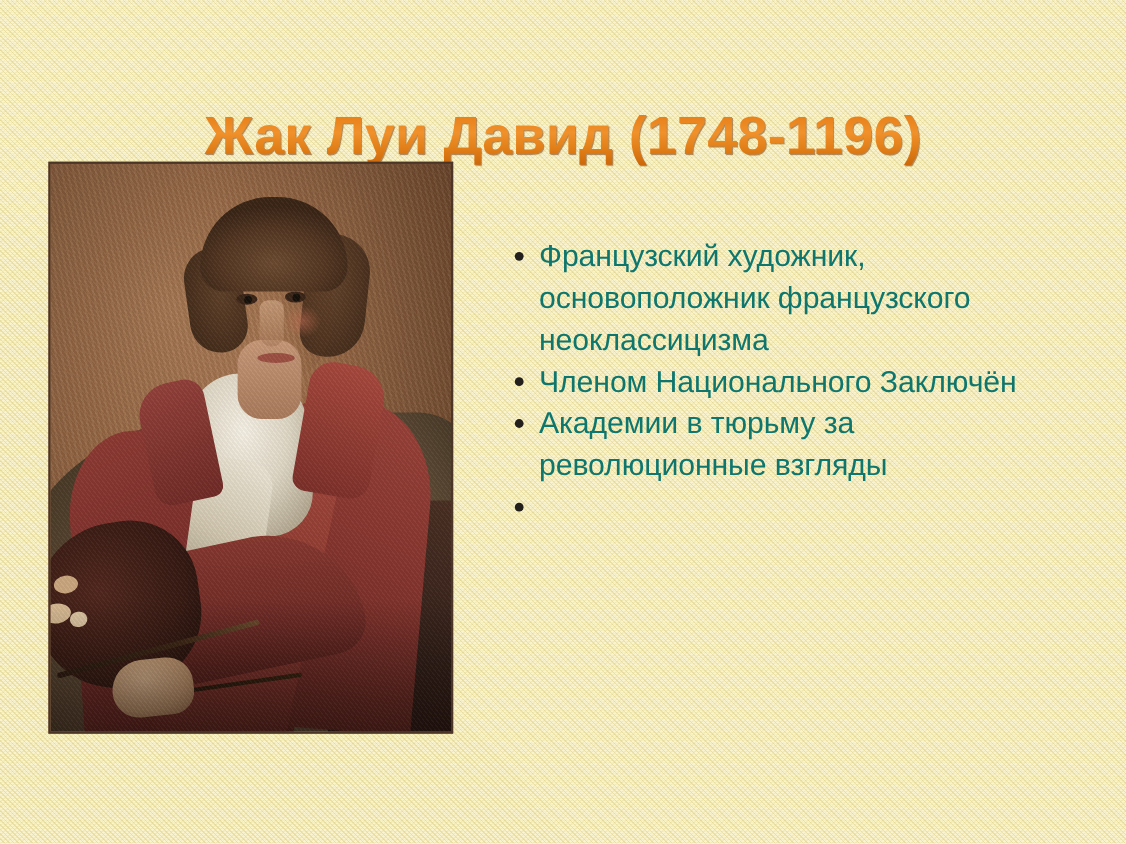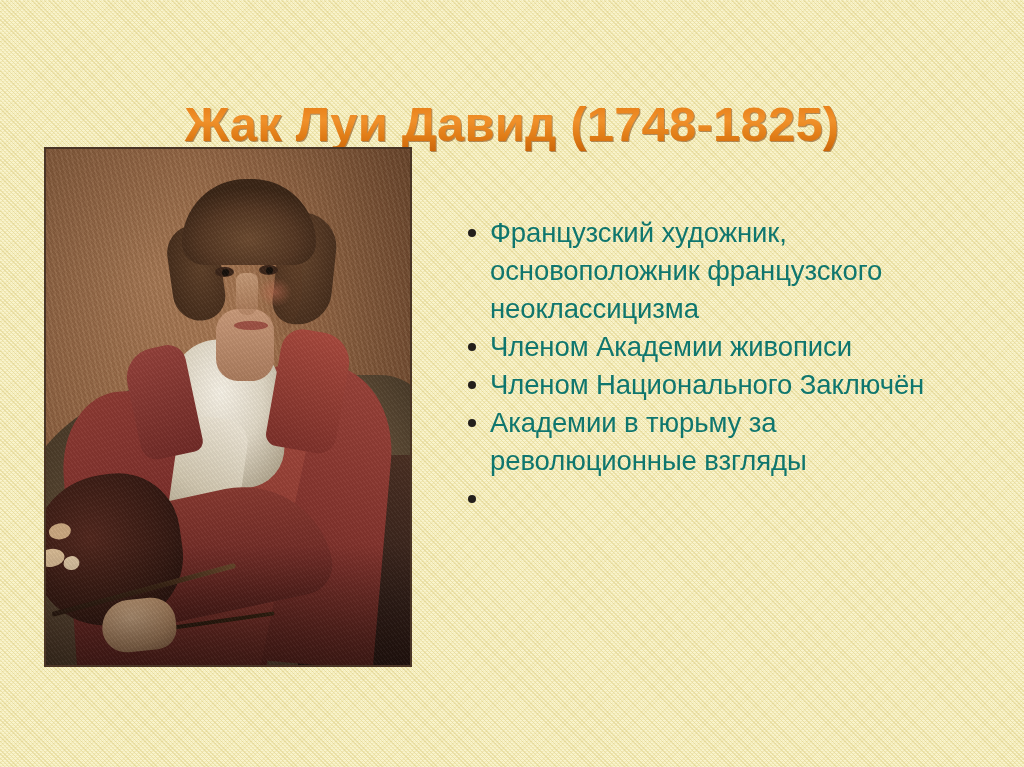--- a/index.html
+++ b/index.html
@@ -402,21 +402,21 @@
     border-radius: 50%;
   }
 </style>
 </head>
 <body>
 
 <div id="slide">
 
   <div id="slide-texture"></div>
 
-  <h1 id="title">Жак Луи Давид (1748-1825)</h1>
+  <h1 id="title">Жак Луи Давид (1748-1196)</h1>
 
   <div id="portrait-frame">
     <div id="portrait-canvas">
       <div class="bg-wall"></div>
       <div class="bg-wall-shade"></div>
       <div class="brushwork"></div>
 
       <div class="jacket"></div>
       <div class="jacket-right"></div>
       <div class="chair-back"></div>
@@ -462,24 +462,20 @@
     </div>
   </div>
 
   <div id="bullets">
     <div class="bullet-item">
       <span class="bullet-dot"></span>
       <span> Французский художник, основоположник французского неоклассицизма</span>
     </div>
     <div class="bullet-item">
       <span class="bullet-dot"></span>
-      <span> Членом Академии живописи</span>
-    </div>
-    <div class="bullet-item">
-      <span class="bullet-dot"></span>
       <span> Членом Национального Заключён</span>
     </div>
     <div class="bullet-item">
       <span class="bullet-dot"></span>
       <span> Академии в тюрьму за революционные взгляды</span>
     </div>
     <div class="bullet-item">
       <span class="bullet-dot"></span>
     </div>
   </div>

